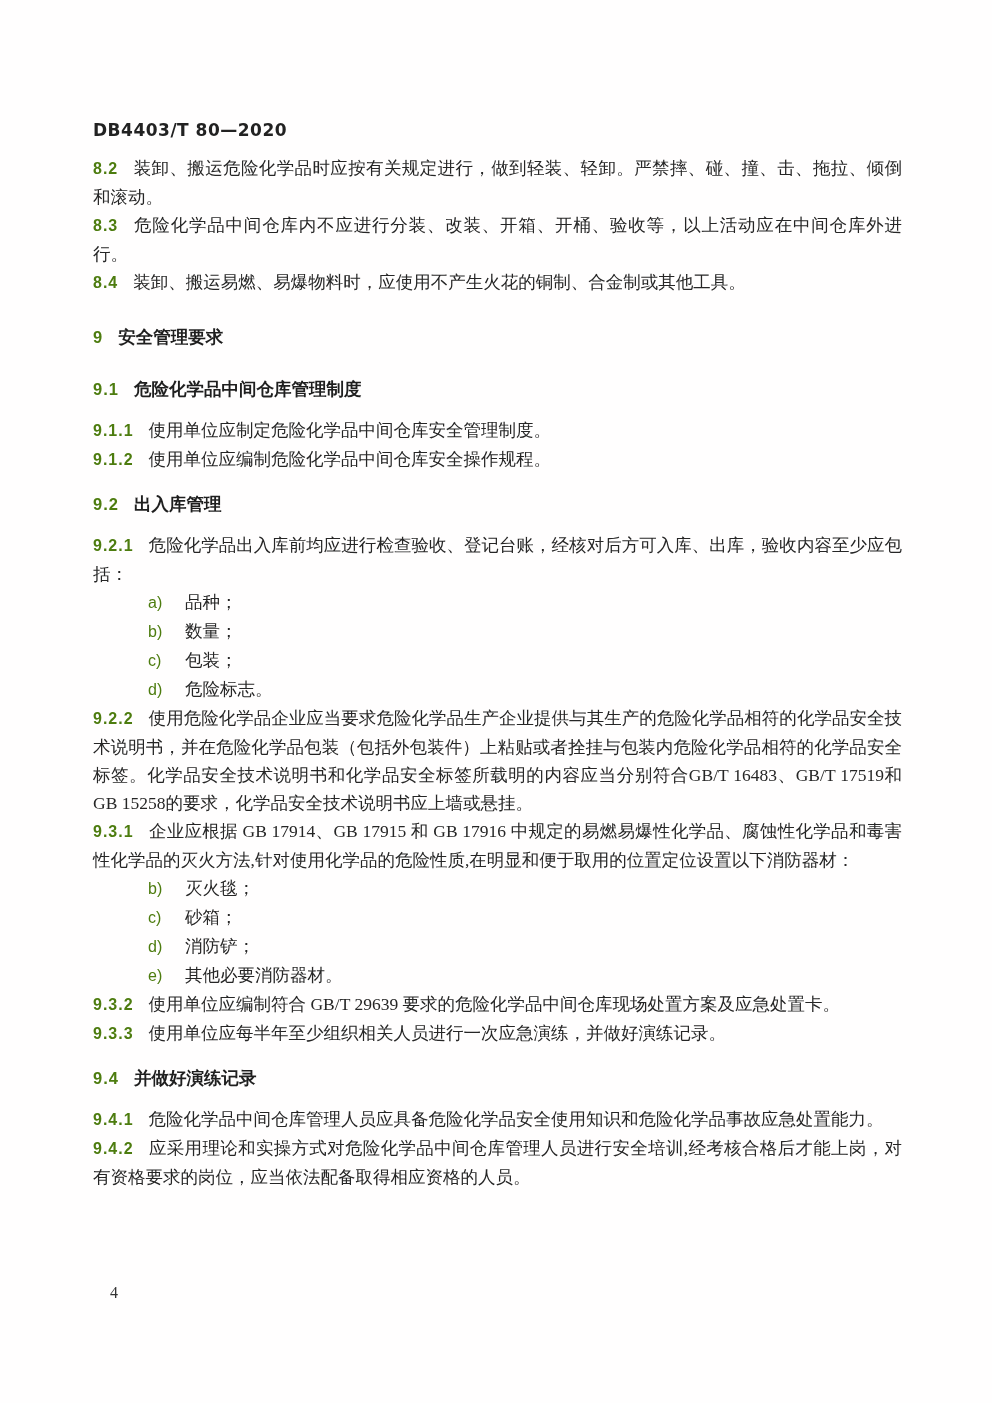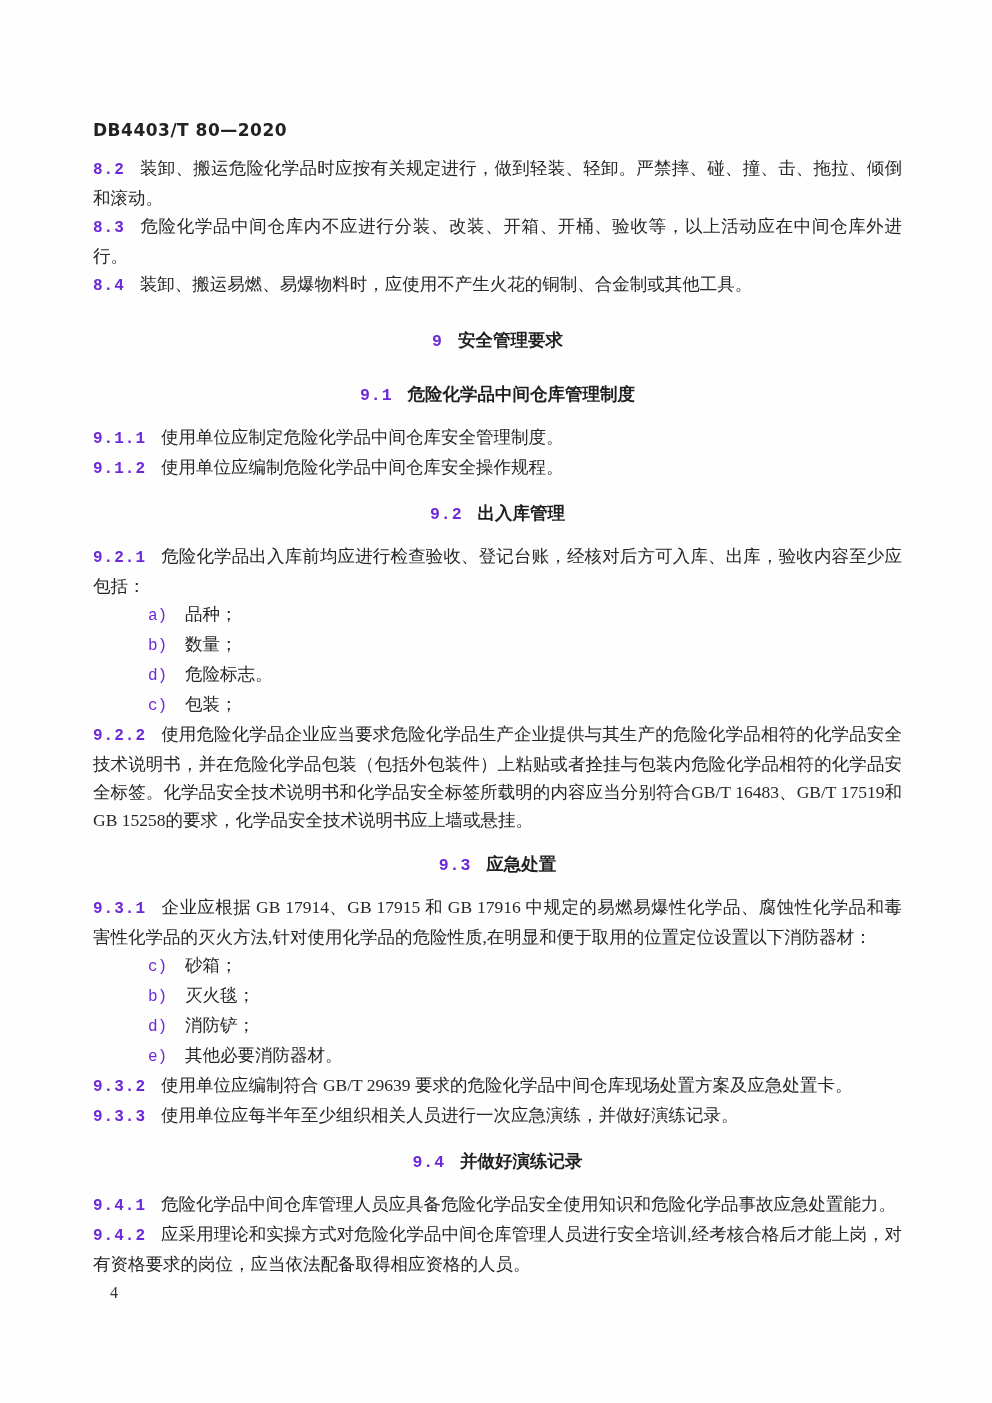--- a/index.html
+++ b/index.html
@@ -22,33 +22,33 @@
     letter-spacing: 0.5px;
     color: #222;
     margin-bottom: 14px;
   }
   .body-text { font-size: 17.5px; line-height: 28px; }
   p.clause {
     text-align: justify;
     margin: 0;
   }
   .num {
-    font-family: Liberation Mono, monospace;
+    font-family: Liberation Sans, sans-serif;
     font-weight: 700;
     font-size: 16px;
-    color: #6d28d9;
+    color: #4d7c0f;
     margin-right: 15px;
     letter-spacing: 1px;
   }
   .h1, .h2 {
     font-family: "DejaVu Sans", "Liberation Sans", sans-serif;
     font-weight: 700;
     font-size: 17.5px;
     color: #1f1f1f;
-    text-align: center;
+    text-align: left;
   }
   .h1 { margin: 26px 0 24px 0; }
   .h2 { margin: 16px 0 13px 0; }
   .h1 .num, .h2 .num { font-size: 16.5px; }
   .list-item {
     padding-left: 55px;
     text-align: left;
   }
   .list-item .num {
     font-weight: 400;
@@ -91,31 +91,30 @@
     <p class="clause"><span class="num">9.1.1</span><span class="txt">使用单位应制定危险化学品中间仓库安全管理制度。</span></p>
 
     <p class="clause"><span class="num">9.1.2</span><span class="txt">使用单位应编制危险化学品中间仓库安全操作规程。</span></p>
 
     <div class="h2"><span class="num">9.2</span><span class="txt">出入库管理</span></div>
 
     <p class="clause"><span class="num">9.2.1</span><span class="txt">危险化学品出入库前均应进行检查验收、登记台账，经核对后方可入库、出库，验收内容至少应包括：</span></p>
 
     <p class="clause list-item"><span class="num">a)</span><span class="txt">品种；</span></p>
     <p class="clause list-item"><span class="num">b)</span><span class="txt">数量；</span></p>
+    <p class="clause list-item"><span class="num">c)</span><span class="txt">包装；</span></p>
     <p class="clause list-item"><span class="num">d)</span><span class="txt">危险标志。</span></p>
-    <p class="clause list-item"><span class="num">c)</span><span class="txt">包装；</span></p>
 
     <p class="clause"><span class="num">9.2.2</span><span class="txt">使用危险化学品企业应当要求危险化学品生产企业提供与其生产的危险化学品相符的化学品安全技术说明书，并在危险化学品包装（包括外包装件）上粘贴或者拴挂与包装内危险化学品相符的化学品安全标签。化学品安全技术说明书和化学品安全标签所载明的内容应当分别符合GB/T 16483、GB/T 17519和GB 15258的要求，化学品安全技术说明书应上墙或悬挂。</span></p>
 
-    <div class="h2"><span class="num">9.3</span><span class="txt">应急处置</span></div>
 
     <p class="clause"><span class="num">9.3.1</span><span class="txt">企业应根据 GB 17914、GB 17915 和 GB 17916 中规定的易燃易爆性化学品、腐蚀性化学品和毒害性化学品的灭火方法,针对使用化学品的危险性质,在明显和便于取用的位置定位设置以下消防器材：</span></p>
 
+    <p class="clause list-item"><span class="num">b)</span><span class="txt">灭火毯；</span></p>
     <p class="clause list-item"><span class="num">c)</span><span class="txt">砂箱；</span></p>
-    <p class="clause list-item"><span class="num">b)</span><span class="txt">灭火毯；</span></p>
     <p class="clause list-item"><span class="num">d)</span><span class="txt">消防铲；</span></p>
     <p class="clause list-item"><span class="num">e)</span><span class="txt">其他必要消防器材。</span></p>
 
     <p class="clause"><span class="num">9.3.2</span><span class="txt">使用单位应编制符合 GB/T  29639 要求的危险化学品中间仓库现场处置方案及应急处置卡。</span></p>
 
     <p class="clause"><span class="num">9.3.3</span><span class="txt">使用单位应每半年至少组织相关人员进行一次应急演练，并做好演练记录。</span></p>
 
     <div class="h2"><span class="num">9.4</span><span class="txt">并做好演练记录</span></div>
 
     <p class="clause"><span class="num">9.4.1</span><span class="txt">危险化学品中间仓库管理人员应具备危险化学品安全使用知识和危险化学品事故应急处置能力。</span></p>

